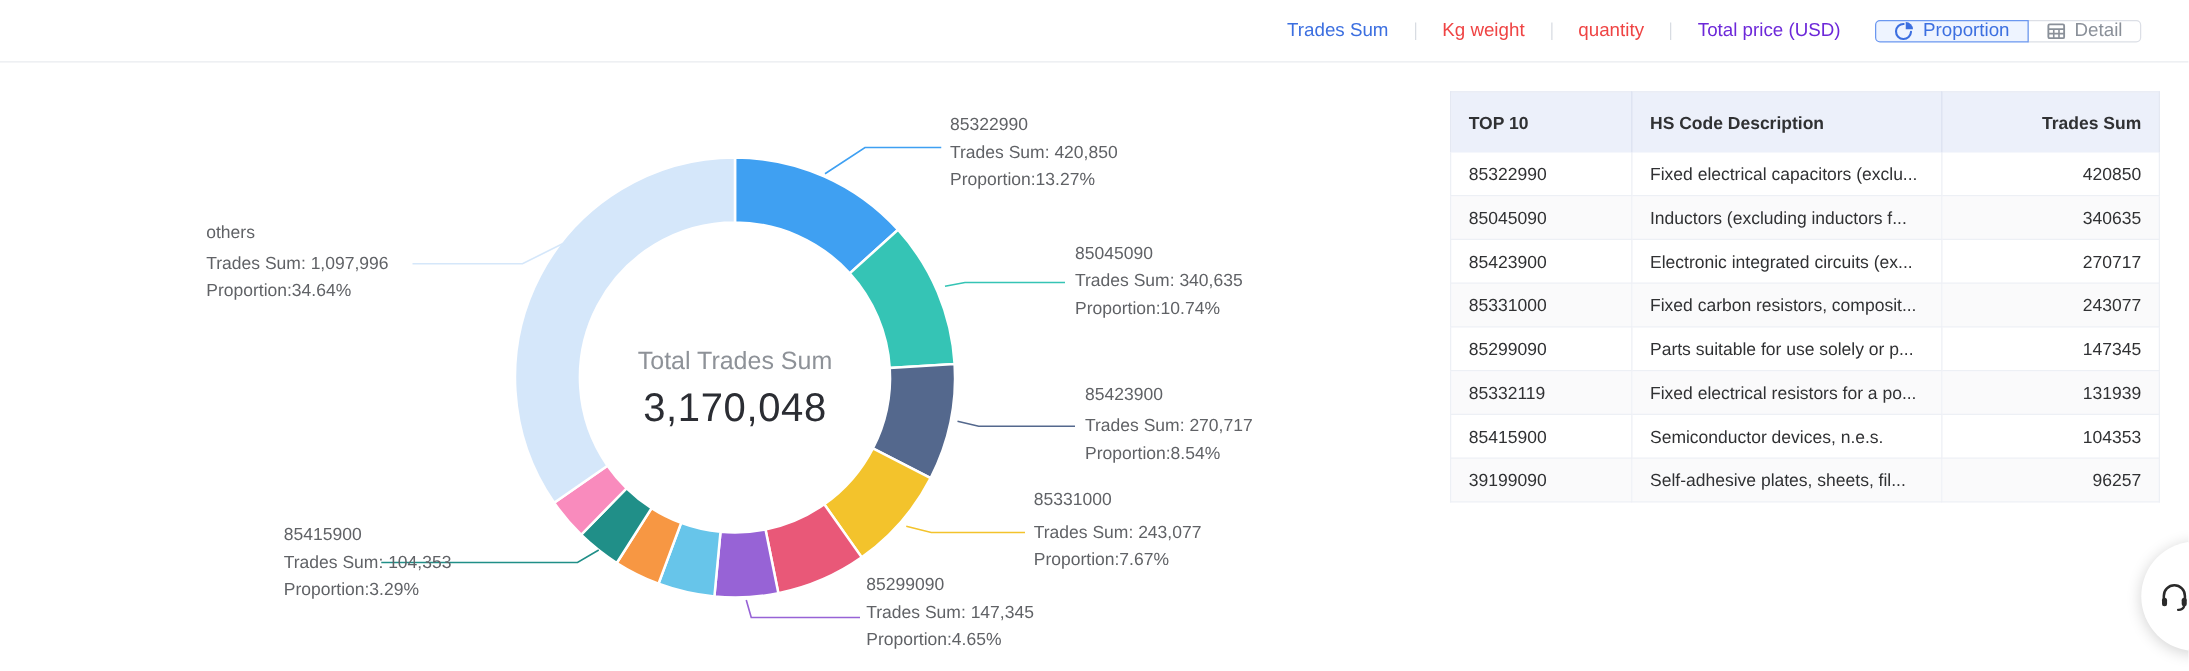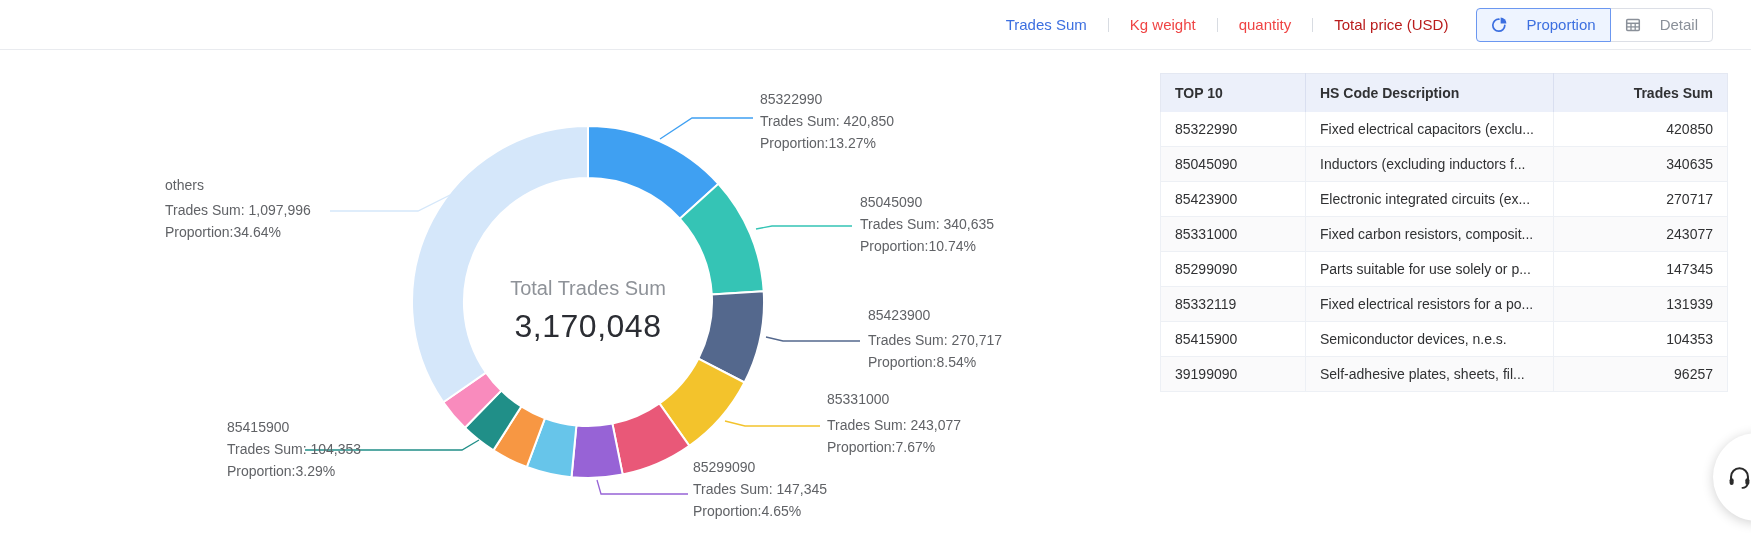--- a/index.html
+++ b/index.html
@@ -8,41 +8,41 @@
 
   
   .topbar{position:absolute;left:0;top:0;right:0;height:49px;background:#fff;
           border-bottom:1px solid #E9EBEF;}
   .page-title{position:absolute;left:20px;top:0;height:49px;display:flex;align-items:center;
               font-size:17px;font-weight:700;color:#22262e;letter-spacing:.2px;}
   .tabs-row{position:absolute;right:38px;top:0;height:49px;display:flex;align-items:center;}
   .metric-tab{font-size:15px;cursor:pointer;white-space:nowrap;}
   .metric-tab.active{color:#3C6FE0;}
   .metric-tab.plain{color:#ef4444;text-align:center;}
-  .metric-tab.dim{color:#b91c1c;}
+  .metric-tab.dim{color:#6d28d9;}
   .tab-sep{width:1px;height:14px;background:#D8DCE2;margin:0 21px;}
   .btn-group{display:flex;margin-left:28px;}
-  .view-btn{display:flex;align-items:center;gap:19px;height:34px;padding:0 14px;
+  .view-btn{display:flex;align-items:center;gap:7px;height:18px;padding:0 14px;
             font-size:15px;background:#fff;border:1px solid #DCDFE6;color:#8A9099;
             cursor:pointer;box-sizing:border-box;}
   .view-btn.first{border-radius:4px 0 0 4px;}
   .view-btn.last{border-radius:0 4px 4px 0;margin-left:-1px;}
   .view-btn.active{background:#EEF4FF;border-color:#6B97F0;color:#3C6FE0;position:relative;z-index:2;}
   .view-btn svg{display:block;}
 
   
   #chart-svg{position:absolute;left:0;top:50px;}
   .pie-label-text{font-size:14px;fill:#606266;}
   .center-label{font-size:20px;fill:#8E9298;}
   .center-value{font-size:32px;fill:#2B2D33;letter-spacing:.5px;}
 
   
   .top10-wrap{position:absolute;left:1160px;top:73px;width:567px;}
   table.top10{border-collapse:collapse;table-layout:fixed;width:567px;font-size:14px;}
-  table.top10 th{background:#ECF0FA;height:38px;font-weight:700;color:#303133;
+  table.top10 th{background:#ECF0FA;height:48px;font-weight:700;color:#303133;
                  border-right:1px solid #D9DFF0;border-top:1px solid #E4E8F2;text-align:left;padding:0 14px;}
   table.top10 th:last-child{text-align:right;border-right:1px solid #E4E8F2;}
   table.top10 th:first-child{border-left:1px solid #E4E8F2;}
   table.top10 td{height:34px;padding:0 14px;border-bottom:1px solid #EDF0F5;
                  border-right:1px solid #EDF0F5;color:#303133;white-space:nowrap;
                  overflow:hidden;text-overflow:ellipsis;}
   table.top10 td:first-child{border-left:1px solid #EDF0F5;}
   table.top10 tr:nth-child(even) td{background:#FAFAFB;}
   table.top10 td.c-val{text-align:right;}
 

